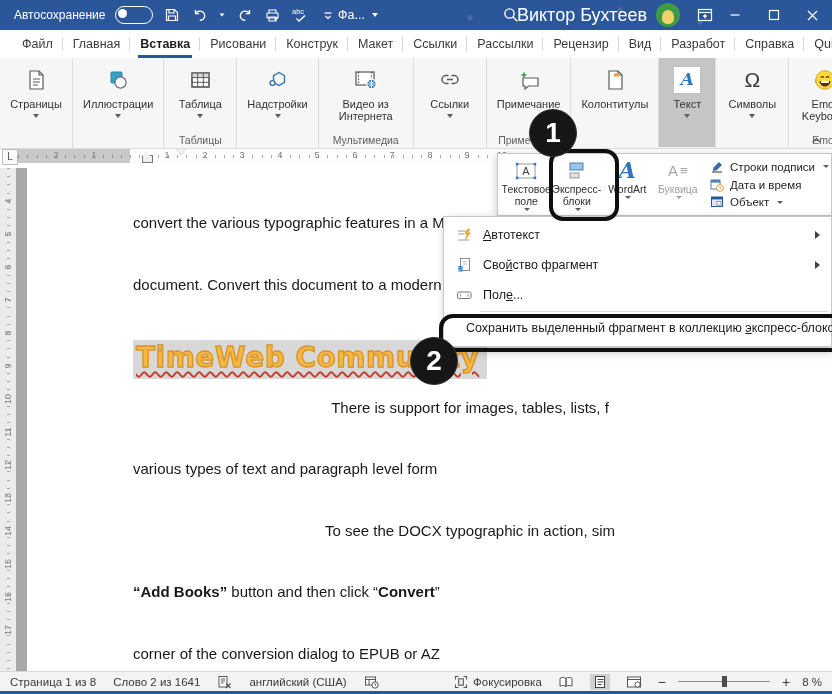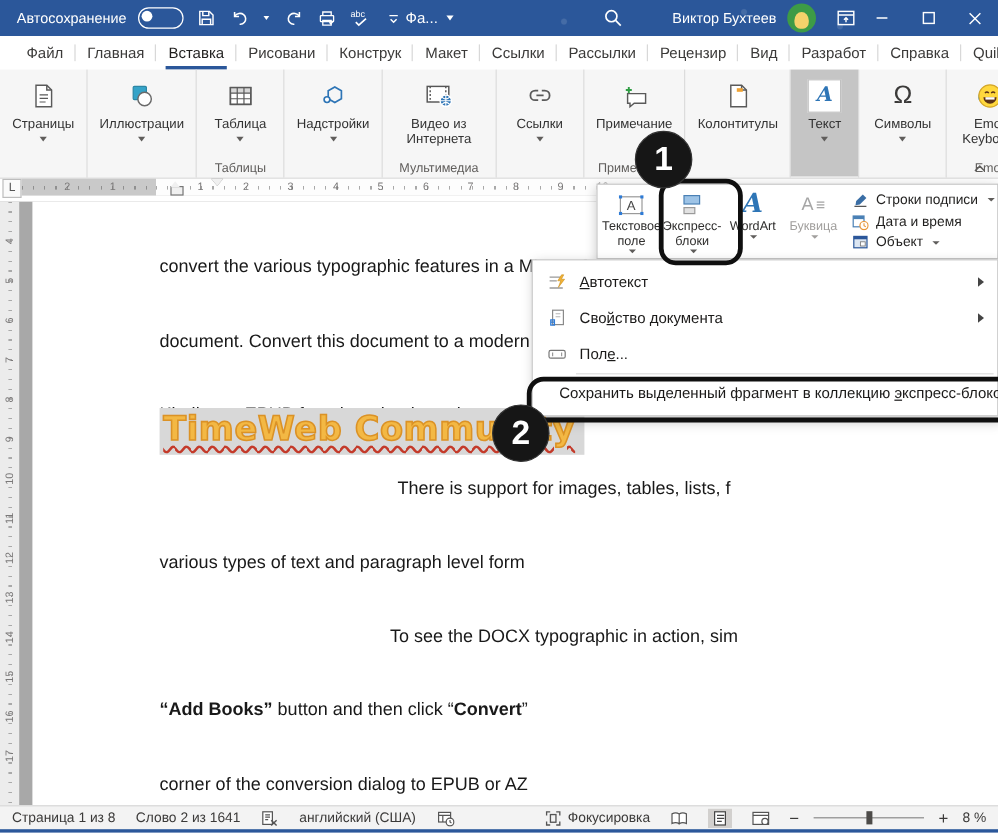--- a/index.html
+++ b/index.html
@@ -12,32 +12,32 @@
      background:radial-gradient(circle at 620px 10px,#fff 0 2px,transparent 3px),
                 radial-gradient(circle at 700px 22px,#fff 0 2px,transparent 3px),
                 radial-gradient(circle at 470px 18px,#fff 0 2px,transparent 3px);}
   .tb-left{position:absolute;left:14px;top:0;height:30px;display:flex;align-items:center;gap:10px;z-index:2;}
   .tb-autosave{font-size:12px;}
   .toggle{width:36px;height:16px;border:1.4px solid #fff;border-radius:9px;position:relative;}
   .toggle::after{content:"";position:absolute;left:2px;top:2px;width:9px;height:9px;border-radius:50%;background:#fff;}
   .tbi{width:18px;height:18px;display:flex;align-items:center;justify-content:center;}
   .tb-docname{position:absolute;left:338px;top:0;height:30px;display:flex;align-items:center;gap:7px;font-size:12.5px;z-index:2;}
   .tb-search{position:absolute;left:502px;top:6px;z-index:2;}
-  .tb-user{position:absolute;right:152px;top:0;height:30px;display:flex;align-items:center;gap:9px;font-size:12px;z-index:2;}
+  .tb-user{position:absolute;right:152px;top:0;height:30px;display:flex;align-items:center;gap:9px;font-size:18px;z-index:2;}
   .avatar{width:24px;height:24px;border-radius:50%;background:#3d9b46;position:relative;overflow:hidden;}
   .avatar::after{content:"";position:absolute;left:6px;top:7px;width:12px;height:14px;border-radius:50% 50% 40% 40%;background:#f5d26b;}
   .tb-ribbonopt{position:absolute;right:118px;top:6px;z-index:2;}
   .winbtn{position:absolute;top:0;width:38px;height:30px;display:flex;align-items:center;justify-content:center;z-index:2;}
   .winbtn.min{right:78px;} .winbtn.max{right:39px;} .winbtn.close{right:1px;}
   .dn-chev{width:0;height:0;border-left:3.5px solid transparent;border-right:3.5px solid transparent;border-top:4px solid #fff;}
   
   .tabrow{position:absolute;left:0;top:30px;right:0;height:28px;background:#fff;display:flex;align-items:stretch;padding-left:12px;font-size:12.5px;color:#3b3a39;}
   .tab{display:flex;align-items:center;padding:0 10px;position:relative;white-space:nowrap;}
   .tab::after{content:"";position:absolute;right:0;top:7px;bottom:7px;width:1px;background:#d8d8d8;}
-  .tab.active{font-weight:400;color:#201f1e;}
+  .tab.active{font-weight:700;color:#201f1e;}
   .tab.active::before{content:"";position:absolute;left:8px;right:8px;bottom:0;height:3px;background:#2b579a;}
   
   .ribbon{position:absolute;left:0;top:58px;right:0;height:90px;background:#f6f6f6;border-bottom:1px solid #dcdcdc;display:flex;}
   .rgroup{position:relative;border-right:1px solid #dcdcdc;display:flex;align-items:flex-start;justify-content:center;padding:5px 7px 16px;}
   .rgroup.nopad{padding:0 0 0 0;}
   .glabel{position:absolute;bottom:2px;left:0;right:0;text-align:center;font-size:10.5px;color:#605e5c;}
   .rbtn{display:flex;flex-direction:column;align-items:center;gap:3px;font-size:11px;color:#333;min-width:52px;padding:2px 3px;text-align:center;line-height:1.12;}
   .rbtn .ric{height:30px;display:flex;align-items:center;justify-content:center;}
   .rbtn.pressed{background:#c5c5c5;height:89px;padding-top:7px;box-sizing:border-box;min-width:56px;}
   .chev{width:0;height:0;border-left:3.5px solid transparent;border-right:3.5px solid transparent;border-top:4px solid #5f5d5b;margin-top:1px;}
@@ -496,21 +496,21 @@
         </svg>
       <span><span class="key">А</span><span>втотекст</span></span>
       <span class="subarrow"></span>
     </div>
     <div class="mitem">
       <svg width="17" height="16" viewBox="0 0 17 16">
           <rect x="4.5" y="1.5" width="9" height="12" fill="#fff" stroke="#8a8a8a"></rect>
           <path d="M7 4.5h4M7 7h4" stroke="#b5b5b5" stroke-width=".9"></path>
           <path d="M3 9.5h3v4.5H3zM3 11.5h3" fill="none" stroke="#2e7bd6" stroke-width="1.1"></path>
         </svg>
-      <span><span>Сво</span><span class="key">й</span><span>ство документа</span></span>
+      <span><span>Сво</span><span class="key">й</span><span>ство фрагмент</span></span>
       <span class="subarrow"></span>
     </div>
     <div class="mitem">
       <svg width="17" height="16" viewBox="0 0 17 16">
           <rect x="1.5" y="5" width="13.5" height="6.5" rx="1.5" fill="#fff" stroke="#777"></rect>
           <path d="M4.5 6.8v3M12 6.8v3" stroke="#999" stroke-width="1"></path>
         </svg>
       <span><span>Пол</span><span class="key">е</span><span>...</span></span>
     </div>
     <div class="msep"></div>

